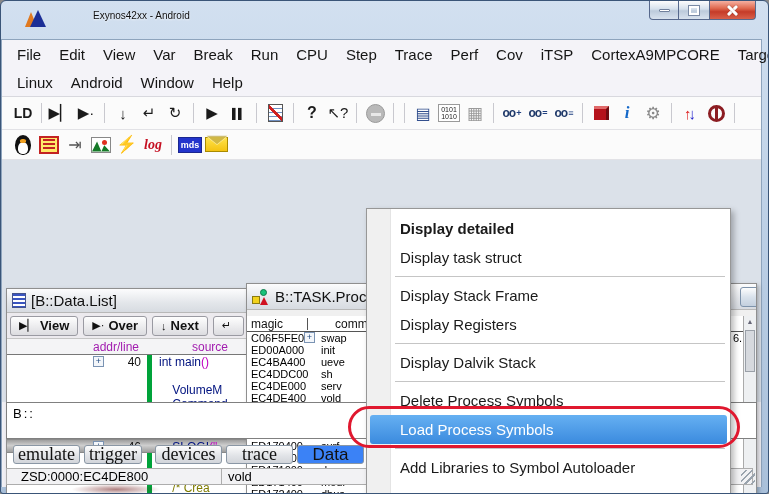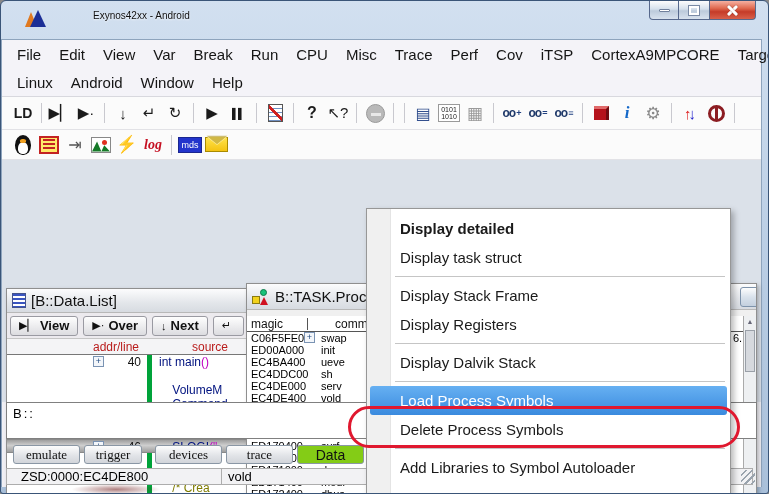--- a/index.html
+++ b/index.html
@@ -62,37 +62,37 @@
   .penguin::after{content:"";position:absolute;left:5px;top:4px;width:6px;height:4px;background:#f0a020;border-radius:40%;}
   .at-icon{width:20px;height:18px;background:#ffe96a;border:2px solid #c32222;padding:1px 2px;}
   .at-icon i{display:block;width:100%;height:100%;background:repeating-linear-gradient(180deg,#c32222 0 2px,transparent 2px 4px);}
   .g-stepdbg{color:#555;font-size:16px;}
   .pic-icon{width:20px;height:16px;background:#fff;border:1px solid #888;position:relative;overflow:hidden;}
   .pic-icon .mtn{position:absolute;left:0;bottom:0;width:100%;height:100%;background:#157a28;
       clip-path:polygon(0% 100%,28% 28%,52% 100%,68% 55%,100% 100%);}
   .pic-icon .sun{position:absolute;right:3px;top:2px;width:5px;height:5px;border-radius:50%;background:#e03020;}
   .g-bolt{color:#d01022;font-size:17px;}
   .g-log{color:#c51022;font-weight:bold;font-style:italic;font-size:14px;font-family:"Liberation Serif",serif;}
-  .mds-icon{width:24px;height:16px;background:#2335cc;color:#fff;font-size:9px;font-weight:normal;display:flex;align-items:center;justify-content:center;border:1px solid #1a2690;}
+  .mds-icon{width:24px;height:16px;background:#2335cc;color:#fff;font-size:9px;font-weight:bold;display:flex;align-items:center;justify-content:center;border:1px solid #1a2690;}
   .mail-icon{width:23px;height:15px;background:linear-gradient(180deg,#ffe24a,#f4c312);border:1px solid #a98a00;position:relative;}
   .mail-icon::before{content:"";position:absolute;left:1px;top:-1px;border-left:10px solid transparent;border-right:10px solid transparent;border-top:8px solid #ffef9a;}
   .mail-icon::after{content:"";position:absolute;left:1px;top:-2px;border-left:10px solid transparent;border-right:10px solid transparent;border-top:8px solid rgba(169,138,0,.55);transform:scale(1.04);}
   
   .mdi{position:absolute;left:0;top:120px;width:100%;height:242px;background:#dbe1e9;}
   .window{position:absolute;background:#f0f0f0;border:1px solid #8f8f8f;box-shadow:2px 2px 4px rgba(0,0,0,.25);}
   .wtitle{height:24px;display:flex;align-items:center;padding-left:5px;font-size:15px;color:#111;
           background:linear-gradient(180deg,#fcfcfd,#e3e6ea 60%,#d7dbe1);border-bottom:1px solid #b8b8b8;}
   
   .dl{left:4px;top:128px;width:252px;height:231px;overflow:hidden;}
   .dlicon{width:14px;height:15px;background:repeating-linear-gradient(180deg,#3a55c0 0 2px,#fff 2px 4px);border:1px solid #44538c;margin-right:5px;}
   .dl-toolbar{height:26px;display:flex;align-items:center;padding-left:3px;background:#eceaee;border-bottom:1px solid #c5c5c5;}
   .dl-btn{height:20px;border:1px solid #9a9aa2;border-radius:3px;background:linear-gradient(180deg,#fefefe,#dcdce0);
           display:flex;align-items:center;font-size:13px;font-weight:bold;color:#111;padding:0 8px;margin-right:5px;white-space:nowrap;}
   .dl-btn .bicon{font-size:11px;font-weight:normal;margin-right:4px;}
-  .dl-header{height:16px;background:#f4f4f6;border-bottom:1px solid #777;font-family:"DejaVu Sans Mono",monospace;font-size:12px;color:#b91c1c;position:relative;}
+  .dl-header{height:16px;background:#f4f4f6;border-bottom:1px solid #777;font-family:"DejaVu Sans Mono",monospace;font-size:12px;color:#a21caf;position:relative;}
   .dl-header .h-addr{position:absolute;right:118px;top:1px;}
   .dl-header .h-src{position:absolute;left:154px;top:1px;margin-left:31px;}
   .dl-body{position:absolute;left:0;top:66px;right:0;bottom:0;background:#fff;overflow:hidden;}
   .greenbar{position:absolute;left:140px;top:0;bottom:0;width:5px;background:#00a33a;}
   .dlrow{position:relative;height:14px;line-height:14px;font-family:"DejaVu Sans Mono",monospace;font-size:12px;white-space:pre;}
   .dlrow .lnum{position:absolute;left:0;top:0;width:134px;text-align:right;color:#101010;}
   .dlrow .code{position:absolute;left:152px;top:0;color:#00127f;}
   .dlrow .code .acc{color:#c000c0;}
   .dlrow.comment .code{color:#7f7c00;}
   .dlrow.selrow{background:linear-gradient(180deg,#9e9e9e,#cfcfcf 45%,#9e9e9e);border-top:1px solid #8a8a8a;border-bottom:1px solid #8a8a8a;}
@@ -126,22 +126,22 @@
   .vscroll{position:absolute;right:0;top:32px;bottom:13px;width:13px;background:#eef0f2;border-left:1px solid #aaa;}
   .vscroll .thumb{position:absolute;left:1px;top:14px;width:10px;height:42px;background:#d6d9de;border:1px solid #9aa0a8;}
   .vscroll .ar{position:absolute;left:0;width:12px;height:12px;font-size:7px;color:#667;text-align:center;line-height:12px;}
   .vscroll .ar.up{top:0;} .vscroll .ar.dn{bottom:0;}
   
   .cmdbox{position:absolute;left:4px;top:362px;width:751px;height:37px;background:#fff;border:1px solid #808080;
           font-family:"DejaVu Sans Mono",monospace;font-size:13px;color:#000;padding:3px 6px;letter-spacing:2px;}
   .softkeys{position:absolute;left:0;top:404px;width:100%;height:22px;}
   .skbtn{position:absolute;top:1px;height:19px;border:1px solid #8a97a5;border-radius:3px;
          background:linear-gradient(180deg,#fdfdfd,#e2e4e8 55%,#d2d5da);display:flex;align-items:center;justify-content:center;
-         font-family:"Liberation Serif",serif;font-size:13px;color:#111;}
-  .skbtn.data{font-family:"Liberation Sans",sans-serif;font-size:14px;background:#84cc16;}
+         font-family:"Liberation Serif",serif;font-size:18px;color:#111;}
+  .skbtn.data{font-family:"Liberation Sans",sans-serif;font-size:17px;background:#3b82f6;}
   .statusbar{position:absolute;left:0;top:428px;width:100%;height:18px;}
   .scell{position:absolute;top:0;height:17px;border:1px solid #adadad;background:#f2f2f4;font-size:13px;color:#000;
          display:flex;align-items:center;padding-left:14px;}
   .grip{position:absolute;right:6px;top:2px;width:14px;height:14px;
         background:repeating-linear-gradient(135deg,transparent 0 3px,#9aa4ae 3px 4.5px);}
   
   .ctxmenu{position:absolute;left:365px;top:207px;width:365px;height:287px;background:#fff;border:1px solid #979797;
            box-shadow:3px 3px 6px rgba(0,0,0,.28);z-index:50;padding-top:5px;}
   .ctx-gutter{position:absolute;left:0;top:0;bottom:0;width:24px;background:#f0f0f0;border-right:1px solid #e4e4e4;}
   .ctxitem{position:relative;height:29px;line-height:29px;padding-left:33px;font-size:15px;color:#1a1a1a;white-space:nowrap;}
@@ -181,21 +181,21 @@
   <div class="client">
 
     <div class="menurow r1">
       <span class="mitem">File</span>
       <span class="mitem">Edit</span>
       <span class="mitem">View</span>
       <span class="mitem">Var</span>
       <span class="mitem">Break</span>
       <span class="mitem">Run</span>
       <span class="mitem">CPU</span>
-      <span class="mitem">Misc</span>
+      <span class="mitem">Step</span>
       <span class="mitem">Trace</span>
       <span class="mitem">Perf</span>
       <span class="mitem">Cov</span>
       <span class="mitem">iTSP</span>
       <span class="mitem">CortexA9MPCORE</span>
       <span class="mitem">Target</span>
     </div>
     <div class="menurow r2">
       <span class="mitem">Linux</span>
       <span class="mitem">Android</span>
@@ -429,21 +429,21 @@
   <div class="ctxmenu">
     <i class="ctx-gutter"></i>
     <div class="ctxitem bold">Display detailed</div>
     <div class="ctxitem">Display task struct</div>
     <div class="ctxsep"></div>
     <div class="ctxitem">Display Stack Frame</div>
     <div class="ctxitem">Display Registers</div>
     <div class="ctxsep"></div>
     <div class="ctxitem">Display Dalvik Stack</div>
     <div class="ctxsep"></div>
+    <div class="ctxitem">Delete Process Symbols</div>
     <div class="ctxitem hl">Load Process Symbols</div>
-    <div class="ctxitem">Delete Process Symbols</div>
     <div class="ctxsep"></div>
     <div class="ctxitem">Add Libraries to Symbol Autoloader</div>
   </div>
 
   <i class="redoval"></i>
   <i class="bottom-smudge"></i>
 </div>
 
 </body></html>

